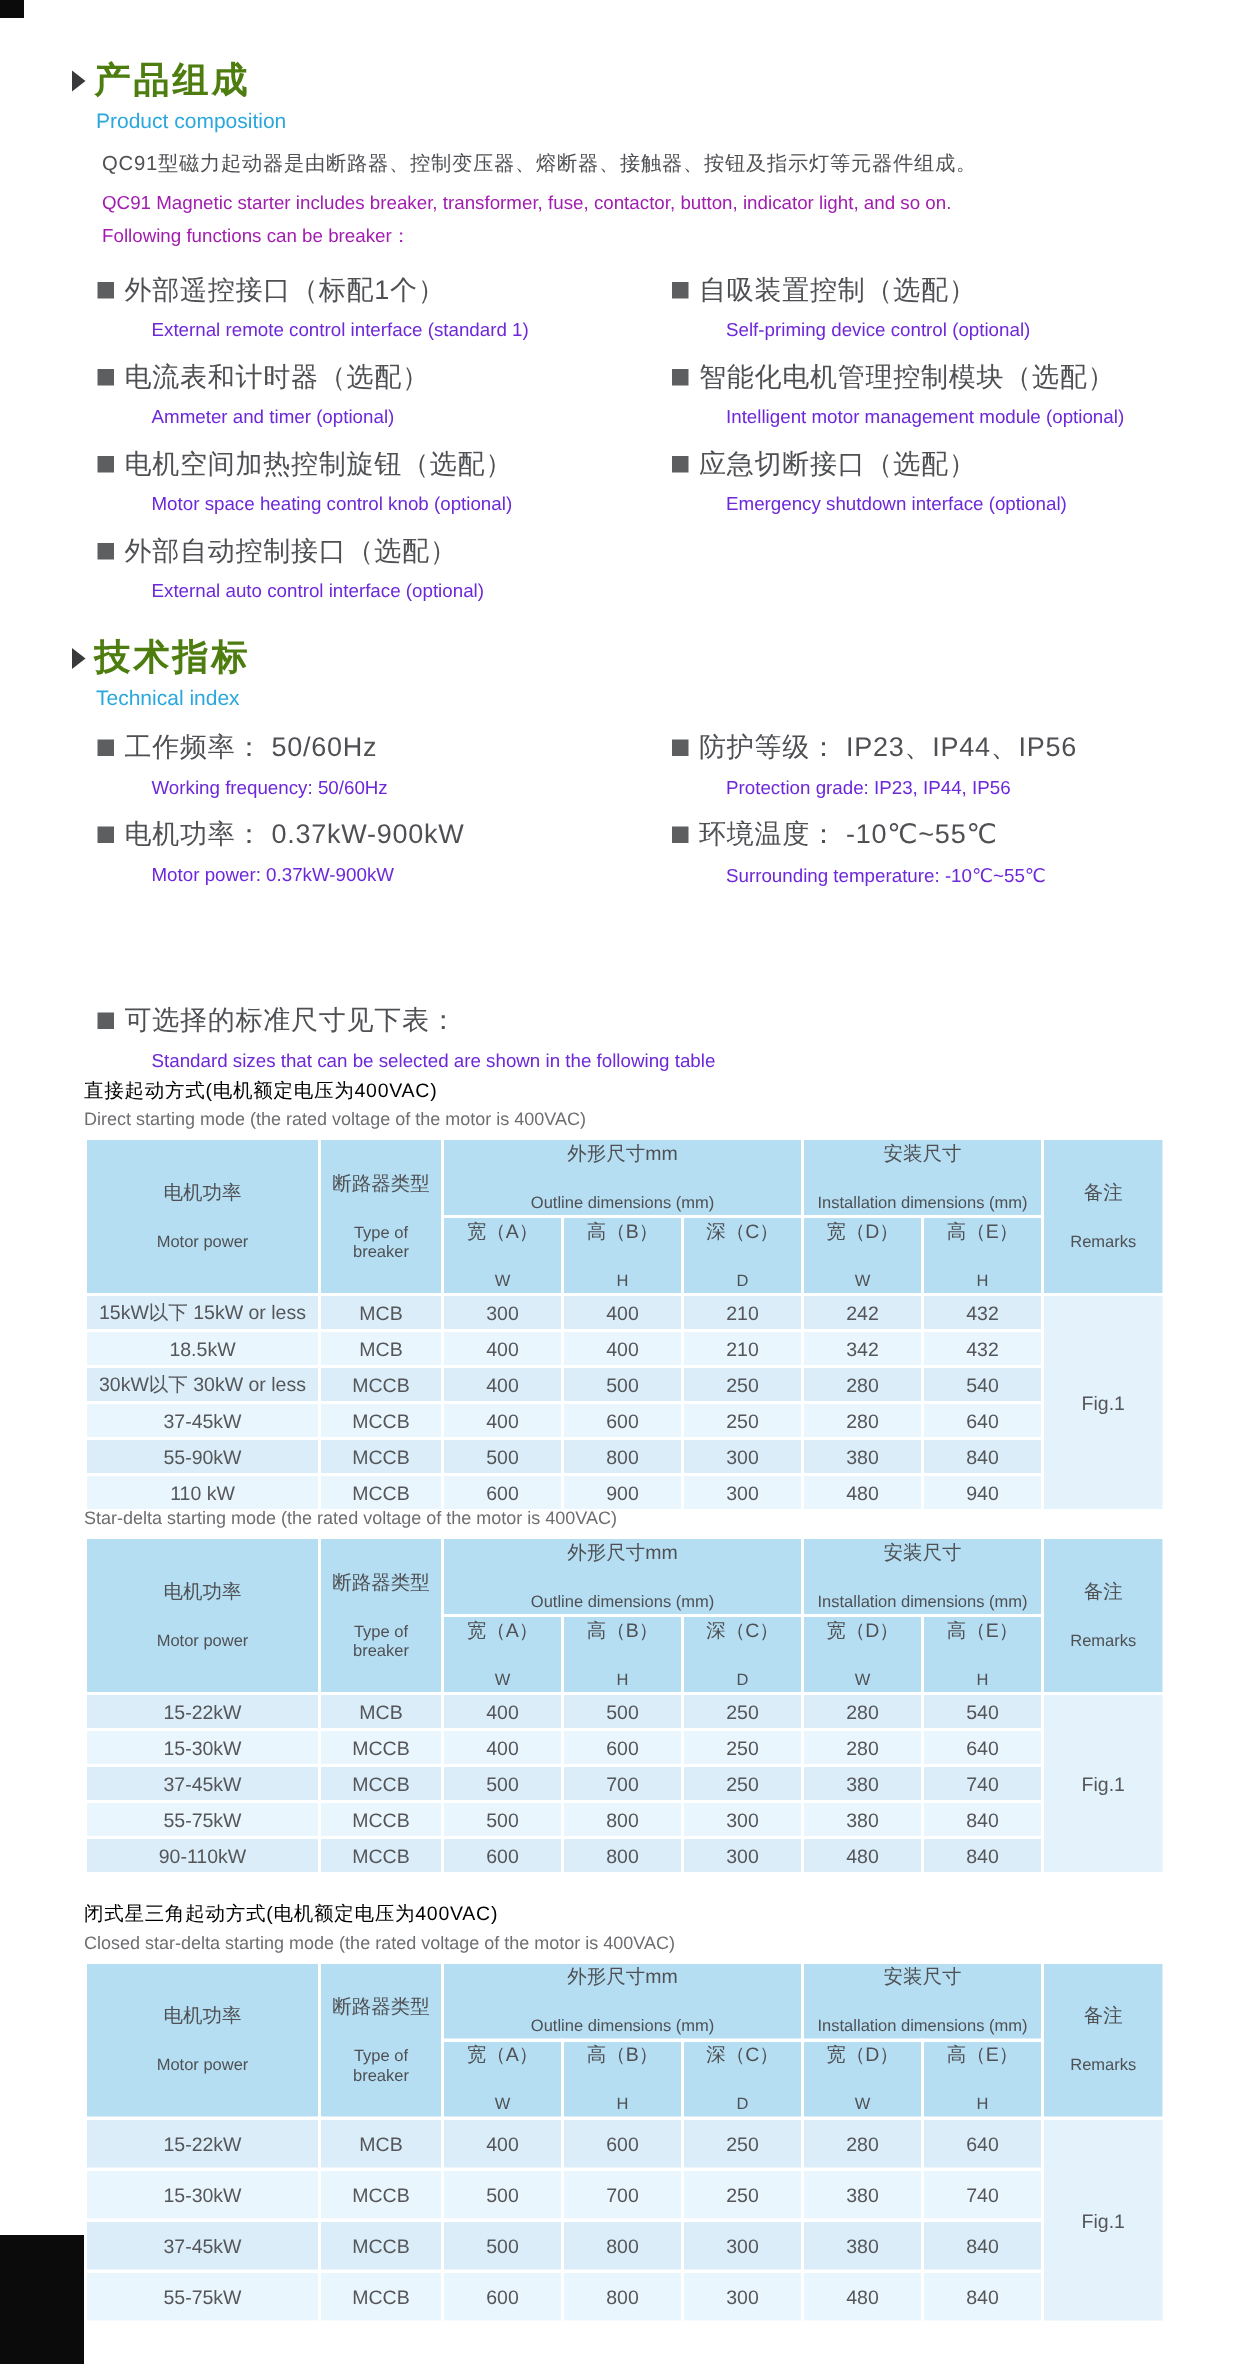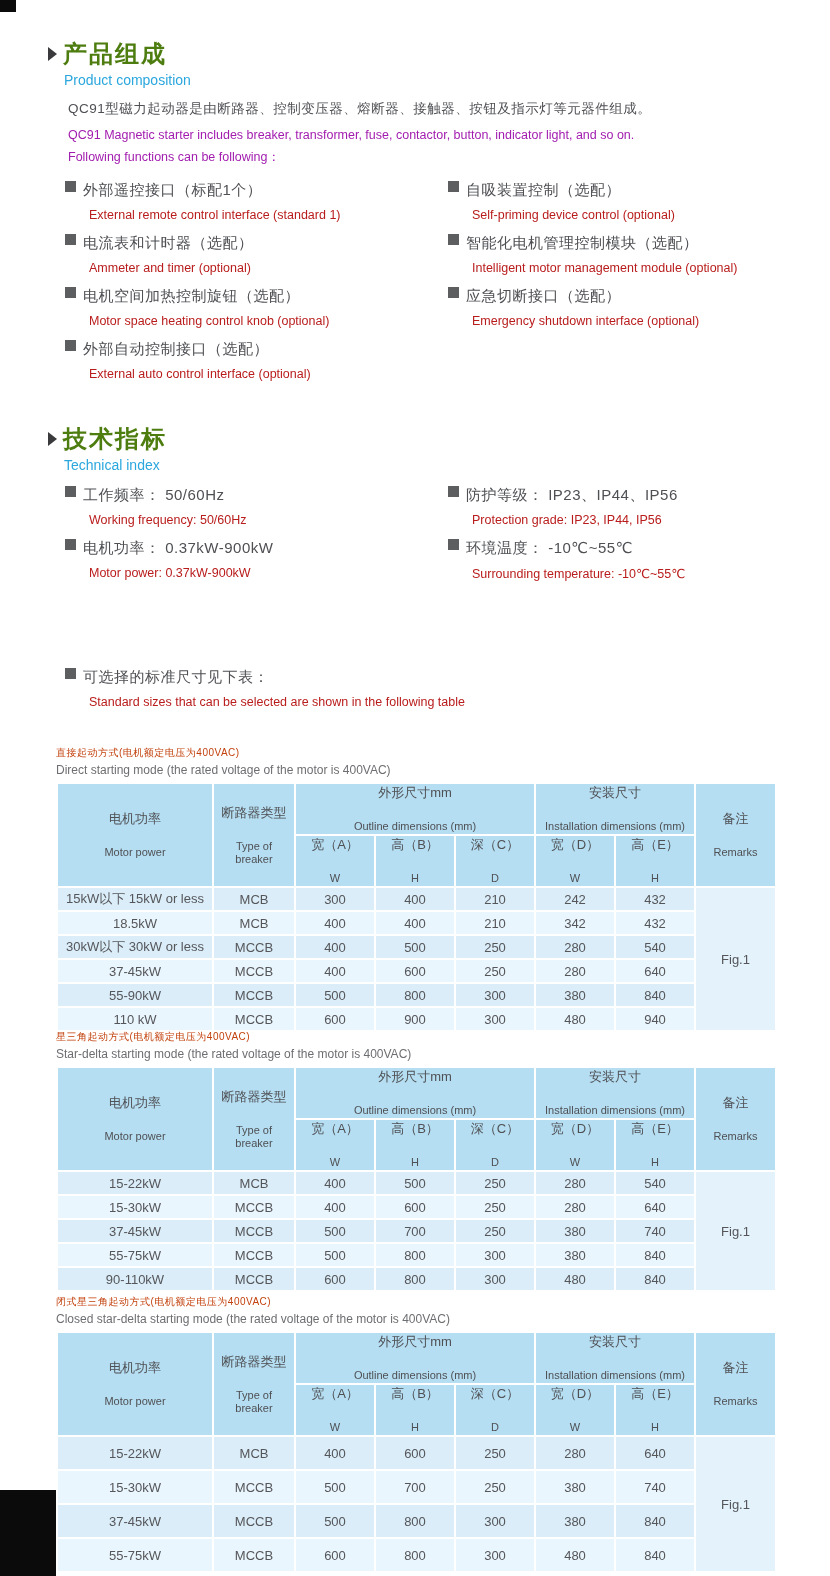--- a/index.html
+++ b/index.html
@@ -19,29 +19,29 @@
 
   .para-zh{margin:12px 0 0 20px;font-size:13.5px;color:#4f5054;letter-spacing:0.5px;}
   .para-zh.tight{margin-top:10px;}
   .para-en{margin:10px 0 0 20px;font-size:12.5px;color:#a21caf;}
   .para-en.tight{margin-top:7px;}
 
   .cols{display:flex;margin:15px 0 0 17px;}
   .col-l{width:383px;flex:none;}
   .col-r{flex:1;}
   .feat{margin-bottom:12px;}
-  .feat-zh{display:flex;font-size:15px;color:#4f5054;letter-spacing:0.5px;}
+  .feat-zh{display:flex;align-items:center;font-size:18px;color:#4f5054;letter-spacing:0.5px;}
   .sq{width:11px;height:11px;background:#5d5e60;margin-right:7px;flex:none;}
-  .feat-en{margin:8px 0 0 24px;font-size:12.5px;color:#b91c1c;}
+  .feat-en{margin:8px 0 0 36px;font-size:12.5px;color:#6d28d9;}
   ul.plain{list-style:none;margin:0;padding:0;}
 
   .note-block{position:absolute;left:65px;}
 
   .tbl-block{position:absolute;left:56px;width:719px;}
-  .cap-zh{font-size:10px;color:#c2410c;letter-spacing:0.5px;margin-top:28px;}
+  .cap-zh{font-size:13px;color:#000000;letter-spacing:0.5px;}
   .cap-en{font-size:12px;color:#6d6e71;margin-top:3px;}
   table.spec{border-collapse:collapse;width:719px;margin-top:5px;table-layout:fixed;}
   table.spec th,table.spec td{border:2px solid #ffffff;text-align:center;vertical-align:middle;padding:1px 2px;overflow:hidden;}
   table.spec thead th{background:#b5def2;color:#4f5054;font-weight:normal;}
   table.spec thead tr.r1 th{height:40px;}
   table.spec thead tr.r2 th{height:26px;}
   .th-zh{font-size:13px;line-height:16px;}
   .th-en{font-size:11px;line-height:13px;margin-top:19px;}
   table.spec tbody td{font-size:13px;color:#55565a;background:#daedf8;height:20px;white-space:nowrap;}
   table.spec tbody tr:nth-child(even) td{background:#eaf6fd;}
@@ -56,21 +56,21 @@
   <div class="mark" id="mark-bl"></div>
 
   <section class="sec" style="top:40px;">
     <div class="sec-head">
       <span class="tri"></span>
       <h1 class="sec-title">产品组成</h1>
     </div>
     <div class="sec-sub">Product composition</div>
     <p class="para-zh">QC91型磁力起动器是由断路器、控制变压器、熔断器、接触器、按钮及指示灯等元器件组成。</p>
     <p class="para-en">QC91 Magnetic starter includes breaker, transformer, fuse, contactor, button, indicator light, and so on.</p>
-    <p class="para-en tight">Following functions can be following：</p>
+    <p class="para-en tight">Following functions can be breaker：</p>
 
     <div class="cols">
       <ul class="plain col-l">
         <li class="feat">
           <div class="feat-zh">
               <span class="sq"></span>
               <span>外部遥控接口（标配1个）</span>
             </div>
           <div class="feat-en">External remote control interface (standard 1)</div>
         </li>
@@ -287,21 +287,20 @@
             <td>900</td>
             <td>300</td>
             <td>480</td>
             <td>940</td>
           </tr>
         </tbody>
     </table>
   </div>
 
   <div class="tbl-block" style="top:1002px;">
-    <div class="cap-zh">星三角起动方式(电机额定电压为400VAC)</div>
     <div class="cap-en">Star-delta starting mode (the rated voltage of the motor is 400VAC)</div>
     <table class="spec">
       <colgroup>
           <col style="width:156px">
           <col style="width:82px">
           <col style="width:80px">
           <col style="width:80px">
           <col style="width:80px">
           <col style="width:80px">
           <col style="width:80px">

